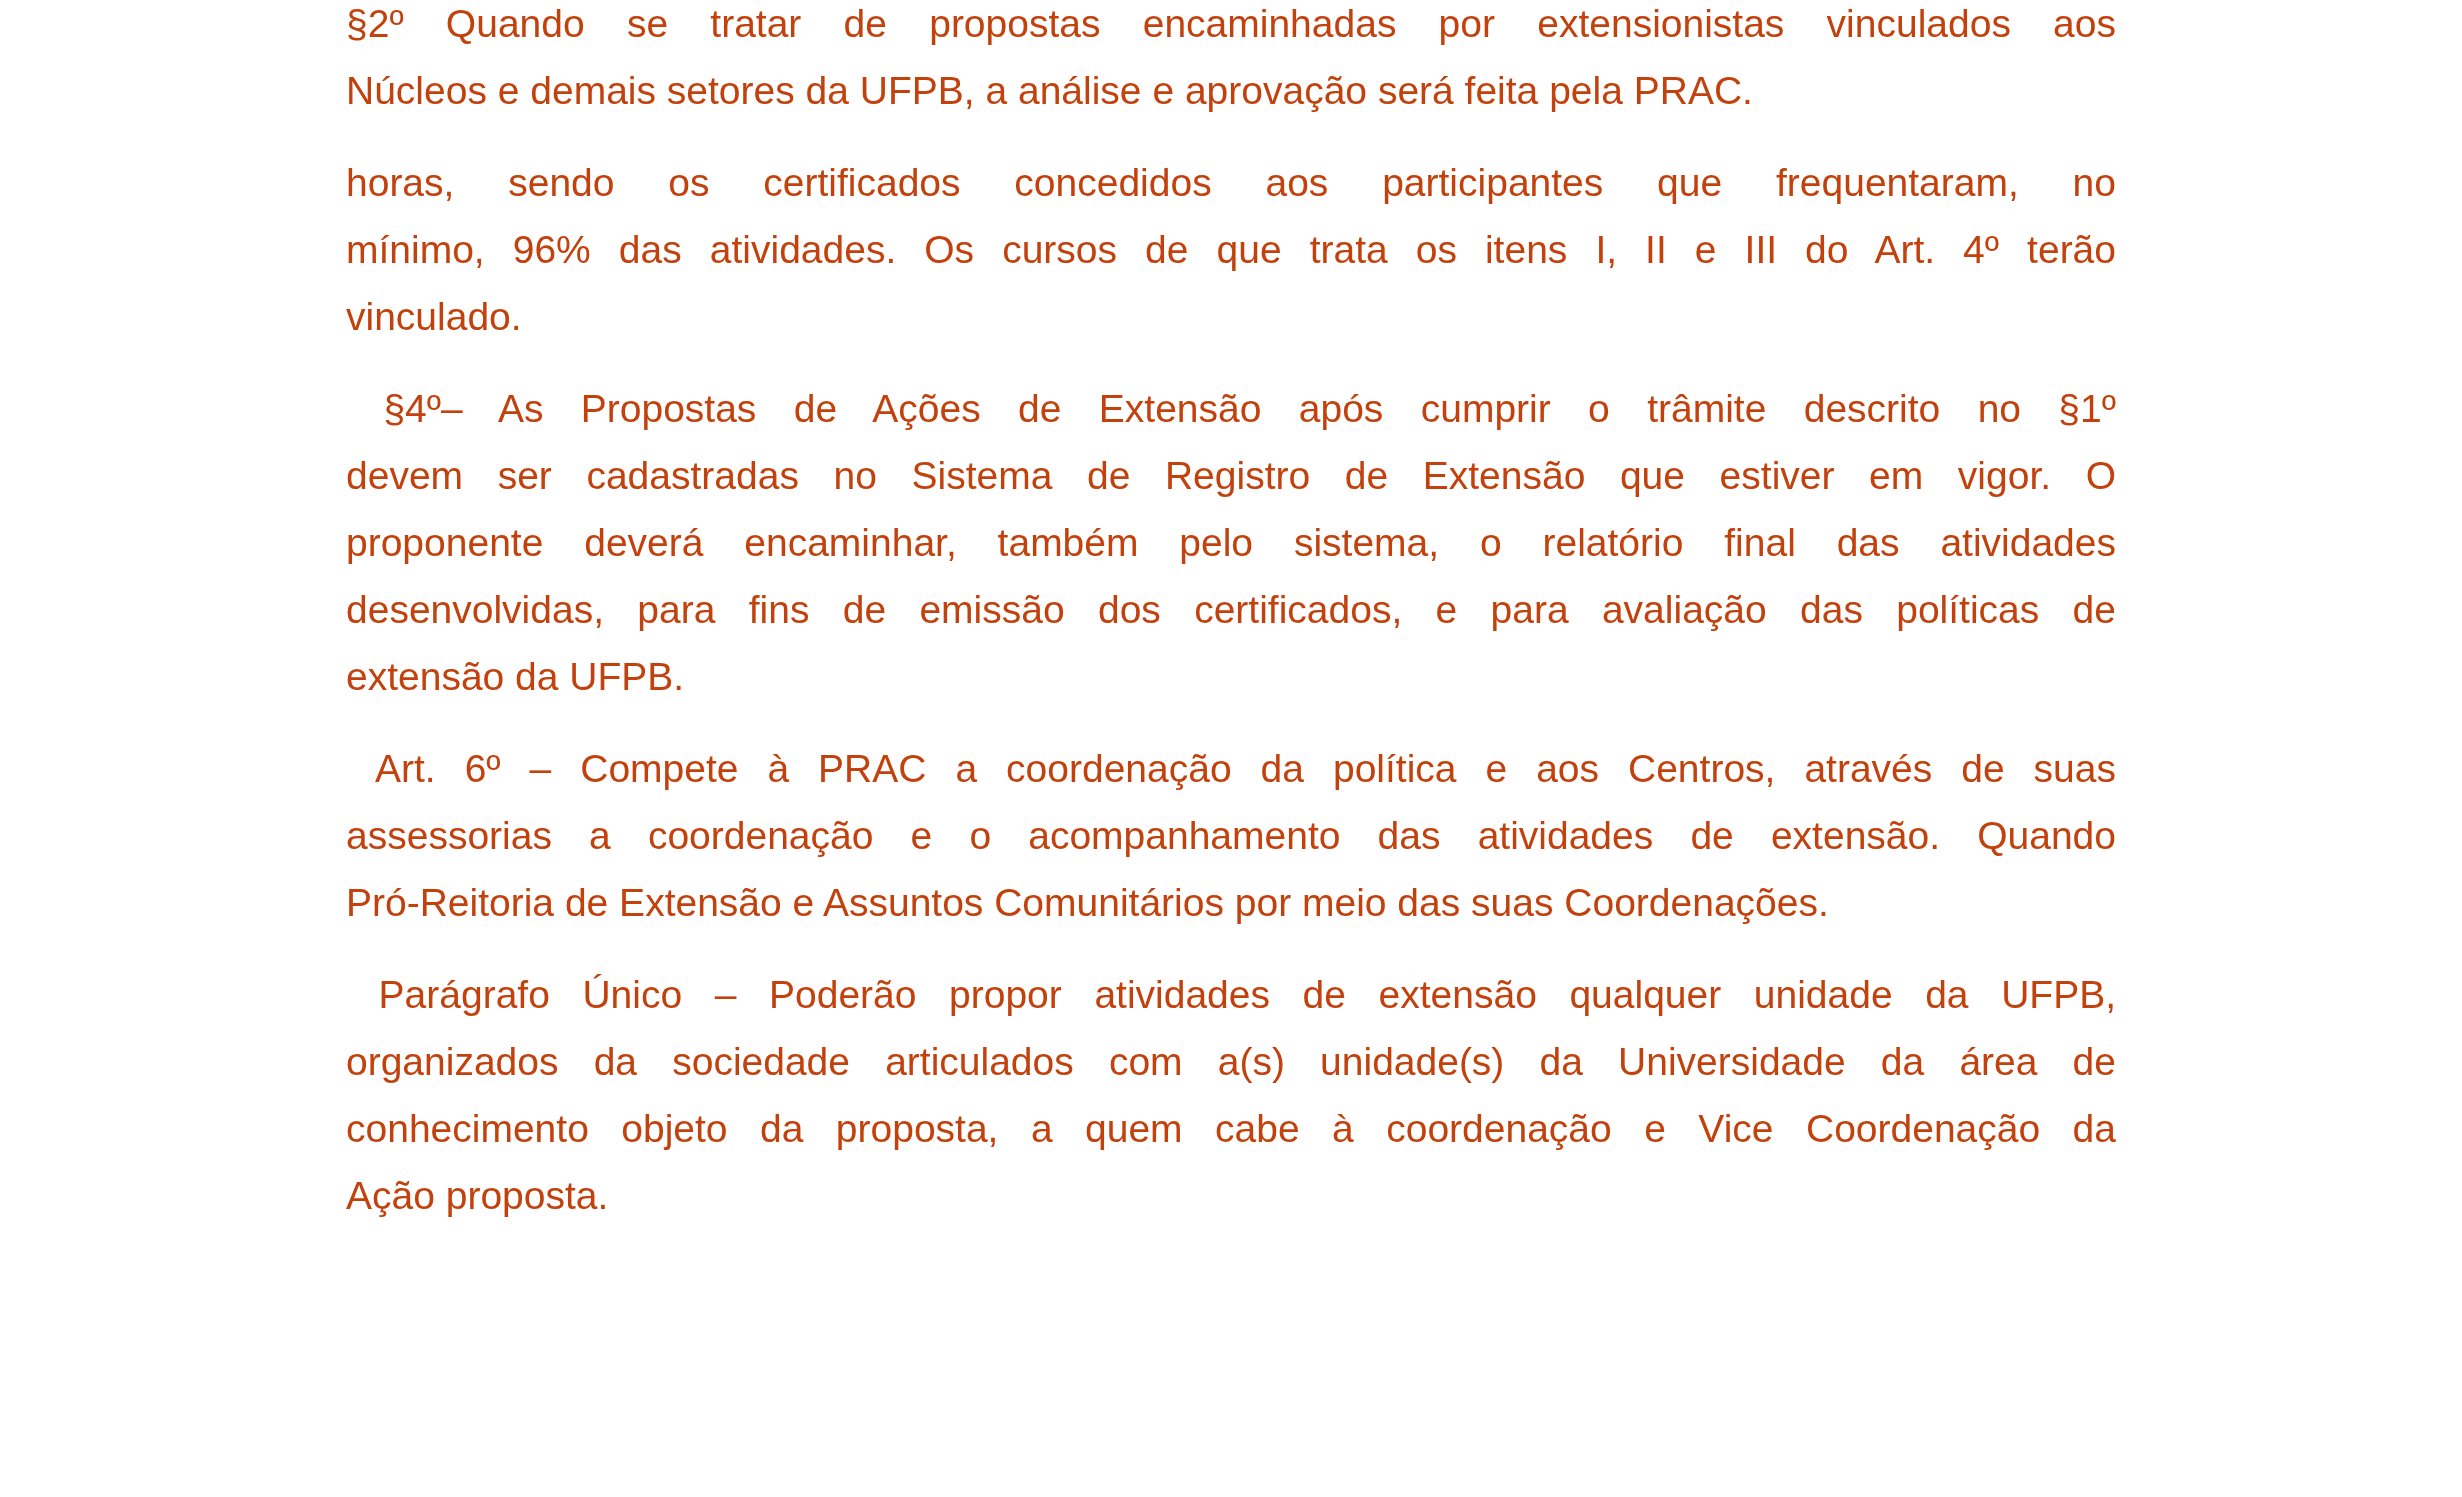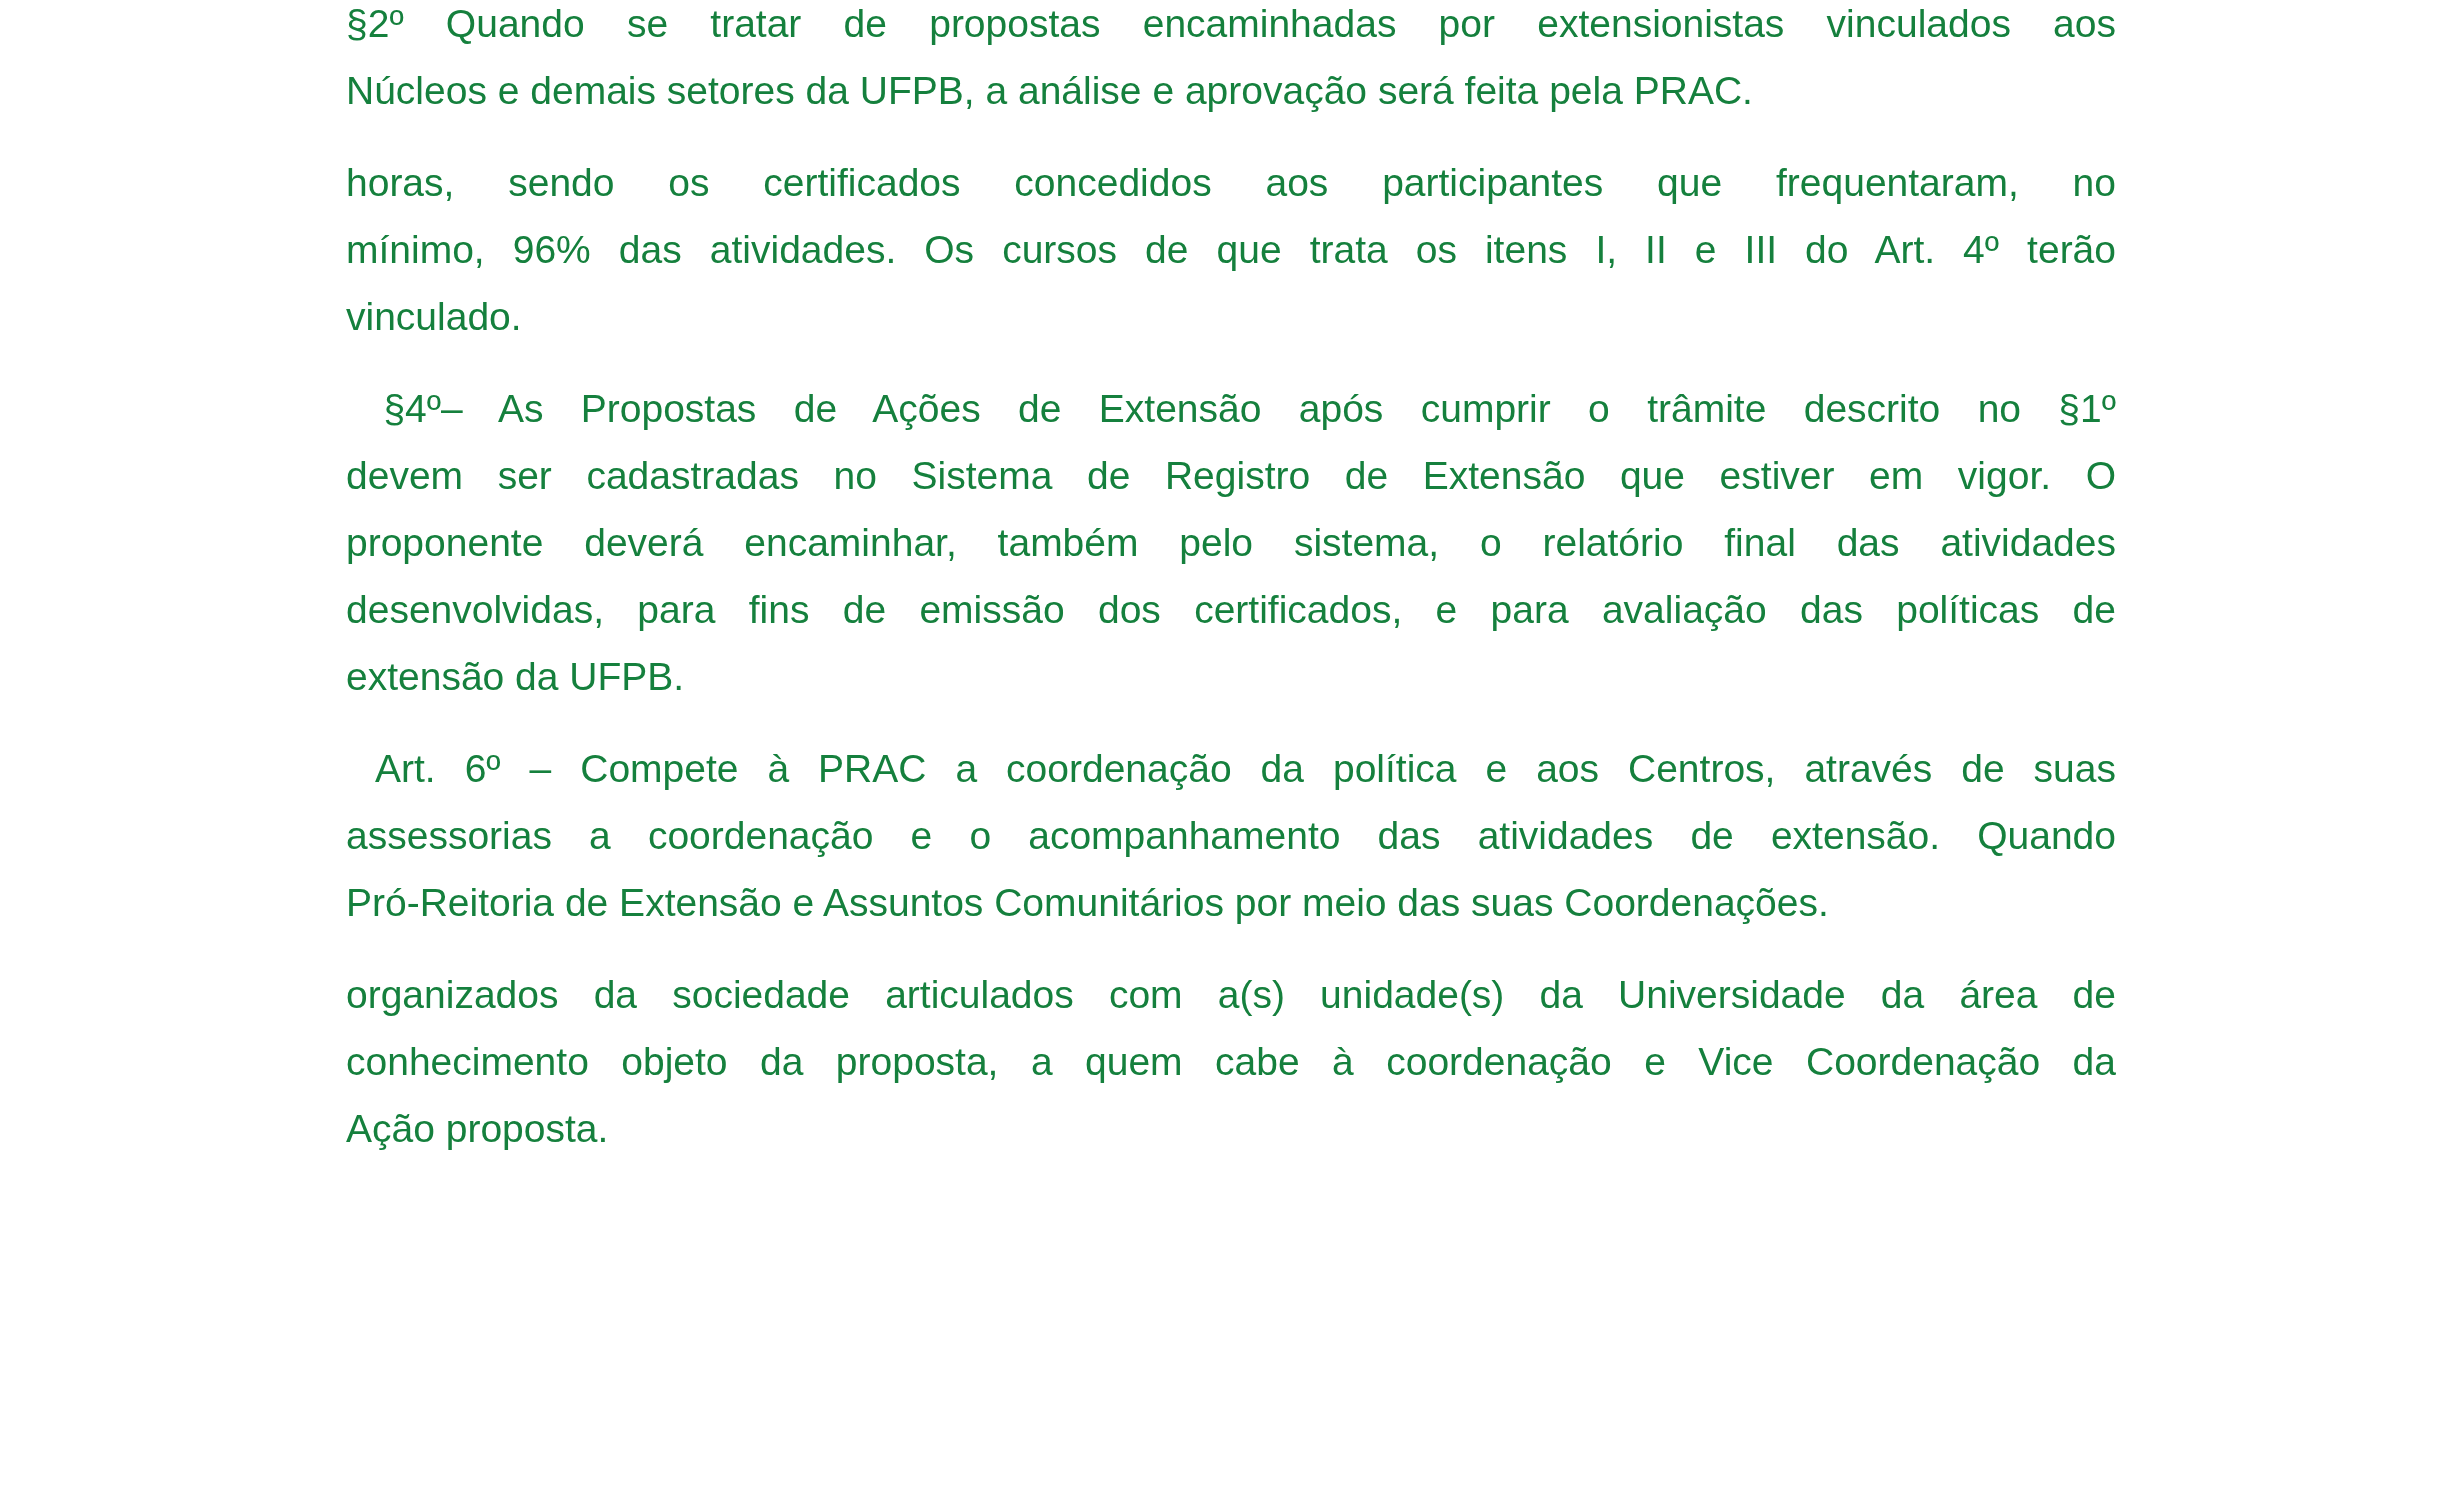--- a/index.html
+++ b/index.html
@@ -8,21 +8,21 @@
     background: #ffffff;
   }
   .page {
     position: relative;
     width: 2462px;
     height: 1497px;
     box-sizing: border-box;
     padding: 0 346px;
     overflow: hidden;
     background: #ffffff;
-    color: #15803d;
+    color: #c2410c;
     font-family: "Liberation Sans", sans-serif;
     font-size: 39px;
     line-height: 67px;
   }
   .content {
     margin-top: -9.7px;
   }
   .para {
     margin: 0 0 25px 0;
   }
@@ -60,20 +60,21 @@
       <div class="line last">extensão da UFPB.</div>
     </section>
 
     <section class="para">
       <div class="line"> Art. 6º – Compete à PRAC a coordenação da política e aos Centros, através de suas</div>
       <div class="line">assessorias a coordenação e o acompanhamento das atividades de extensão. Quando</div>
       <div class="line last">Pró-Reitoria de Extensão e Assuntos Comunitários por meio das suas Coordenações.</div>
     </section>
 
     <section class="para">
+      <div class="line"> Parágrafo Único – Poderão propor atividades de extensão qualquer unidade da UFPB,</div>
       <div class="line">organizados da sociedade articulados com a(s) unidade(s) da Universidade da área de</div>
       <div class="line">conhecimento objeto da proposta, a quem cabe à coordenação e Vice Coordenação da</div>
       <div class="line last">Ação proposta.</div>
     </section>
 
   </div>
 </div>
 
 
 </body></html>

